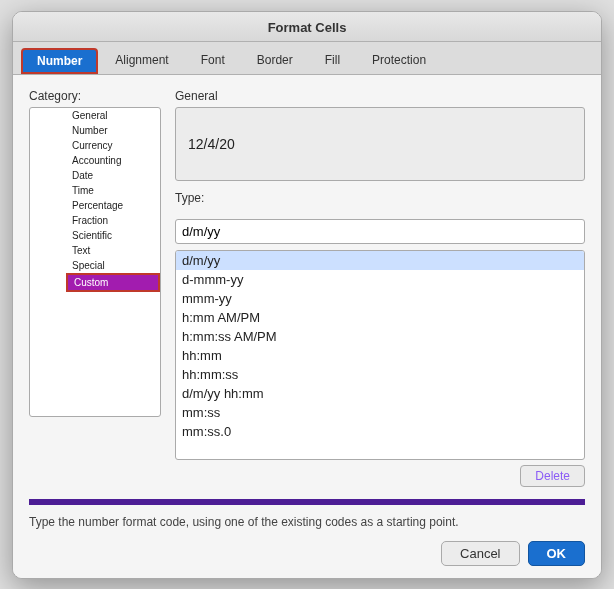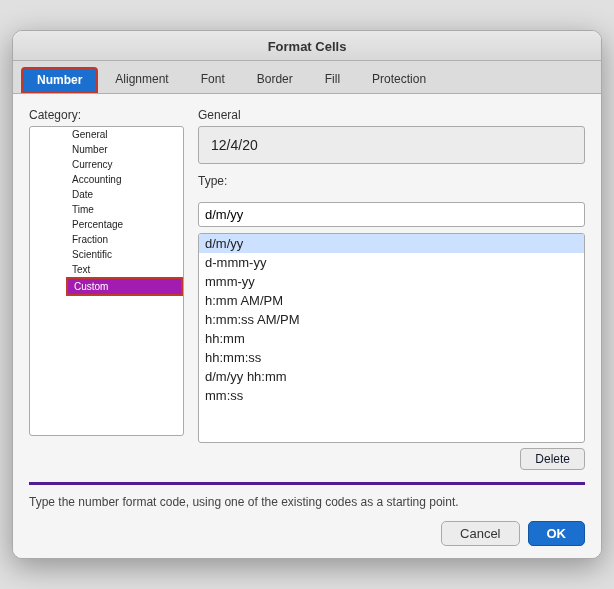--- a/index.html
+++ b/index.html
@@ -55,21 +55,21 @@
     }
     .content {
       padding: 14px 16px 12px 16px;
       background: #f5f5f5;
     }
     .two-col {
       display: flex;
       gap: 14px;
     }
     .left-col {
-      width: 155px;
+      width: 132px;
       flex-shrink: 0;
     }
     .right-col {
       flex: 1;
     }
     .section-label {
       font-size: 12px;
       color: #333;
       margin-bottom: 4px;
       font-weight: 500;
@@ -90,21 +90,21 @@
     }
     .category-item.selected {
       background: #a21caf;
       color: white;
       border: 2px solid #c0392b;
     }
     .sample-box {
       border: 1px solid #aaa;
       background: #ececec;
       border-radius: 3px;
-      padding: 10px 12px;
+      padding: 28px 12px;
       font-size: 14px;
       color: #222;
       min-height: 38px;
       margin-bottom: 10px;
     }
     .type-label {
       font-size: 12px;
       color: #333;
       margin-bottom: 14px;
     }
@@ -138,26 +138,26 @@
       justify-content: flex-end;
       margin-top: 5px;
     }
     .delete-btn {
       padding: 3px 14px;
       border: 1px solid #aaa;
       background: #ececec;
       border-radius: 4px;
       font-size: 12px;
       cursor: pointer;
-      color: #0f172a;
+      color: #8b5cf6;
     }
     .hint-area {
       margin-top: 12px;
       background: #f5f5f5;
-      border-top: 3px solid #4c1d95;
+      border-top: 6px solid #4c1d95;
       padding-top: 10px;
     }
     .hint-text {
       font-size: 12px;
       color: #444;
       margin-bottom: 12px;
     }
     .button-row {
       display: flex;
       justify-content: flex-end;
@@ -206,38 +206,40 @@
             <div class="category-item">General</div>
             <div class="category-item">Number</div>
             <div class="category-item">Currency</div>
             <div class="category-item">Accounting</div>
             <div class="category-item">Date</div>
             <div class="category-item">Time</div>
             <div class="category-item">Percentage</div>
             <div class="category-item">Fraction</div>
             <div class="category-item">Scientific</div>
             <div class="category-item">Text</div>
+            <div class="category-item">Special</div>
             <div class="category-item selected">Custom</div>
           </div>
       </div>
       <div class="right-col">
         <div class="section-label">General</div>
         <div class="sample-box">12/4/20</div>
         <div class="type-label">Type:</div>
         <input class="type-input" type="text" id="type-input" value="d/m/yy" style="">
         <div class="type-list" id="type-list">
             <div class="type-item selected">d/m/yy</div>
             <div class="type-item">d-mmm-yy</div>
             <div class="type-item">mmm-yy</div>
             <div class="type-item">h:mm AM/PM</div>
             <div class="type-item">h:mm:ss AM/PM</div>
             <div class="type-item">hh:mm</div>
             <div class="type-item">hh:mm:ss</div>
             <div class="type-item">d/m/yy hh:mm</div>
             <div class="type-item">mm:ss</div>
+            <div class="type-item">mm:ss.0</div>
           </div>
         <div class="delete-row">
           <button class="delete-btn">Delete</button>
         </div>
       </div>
     </div>
     <div class="hint-area">
       <div class="hint-text">Type the number format code, using one of the existing codes as a starting point.</div>
       <div class="button-row">
         <button class="btn-cancel">Cancel</button>

